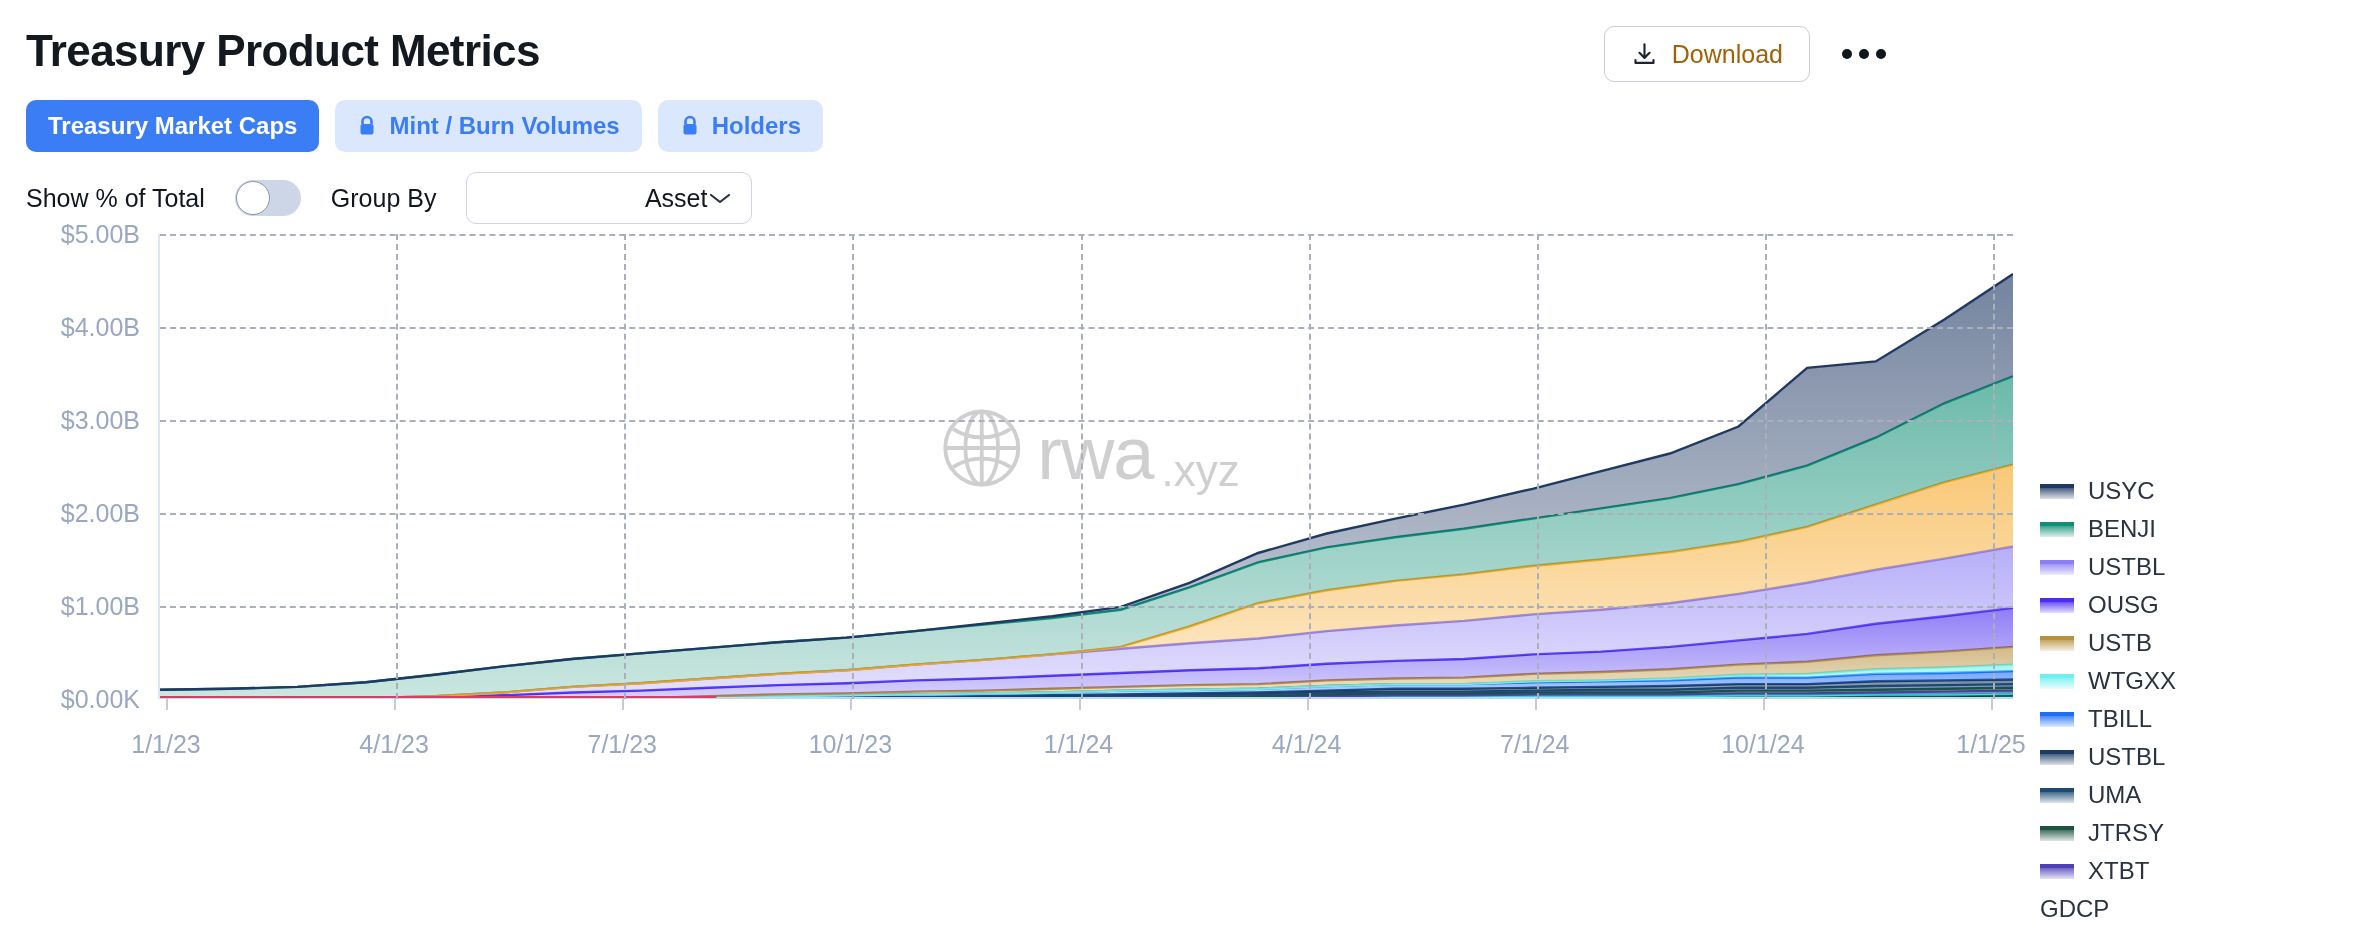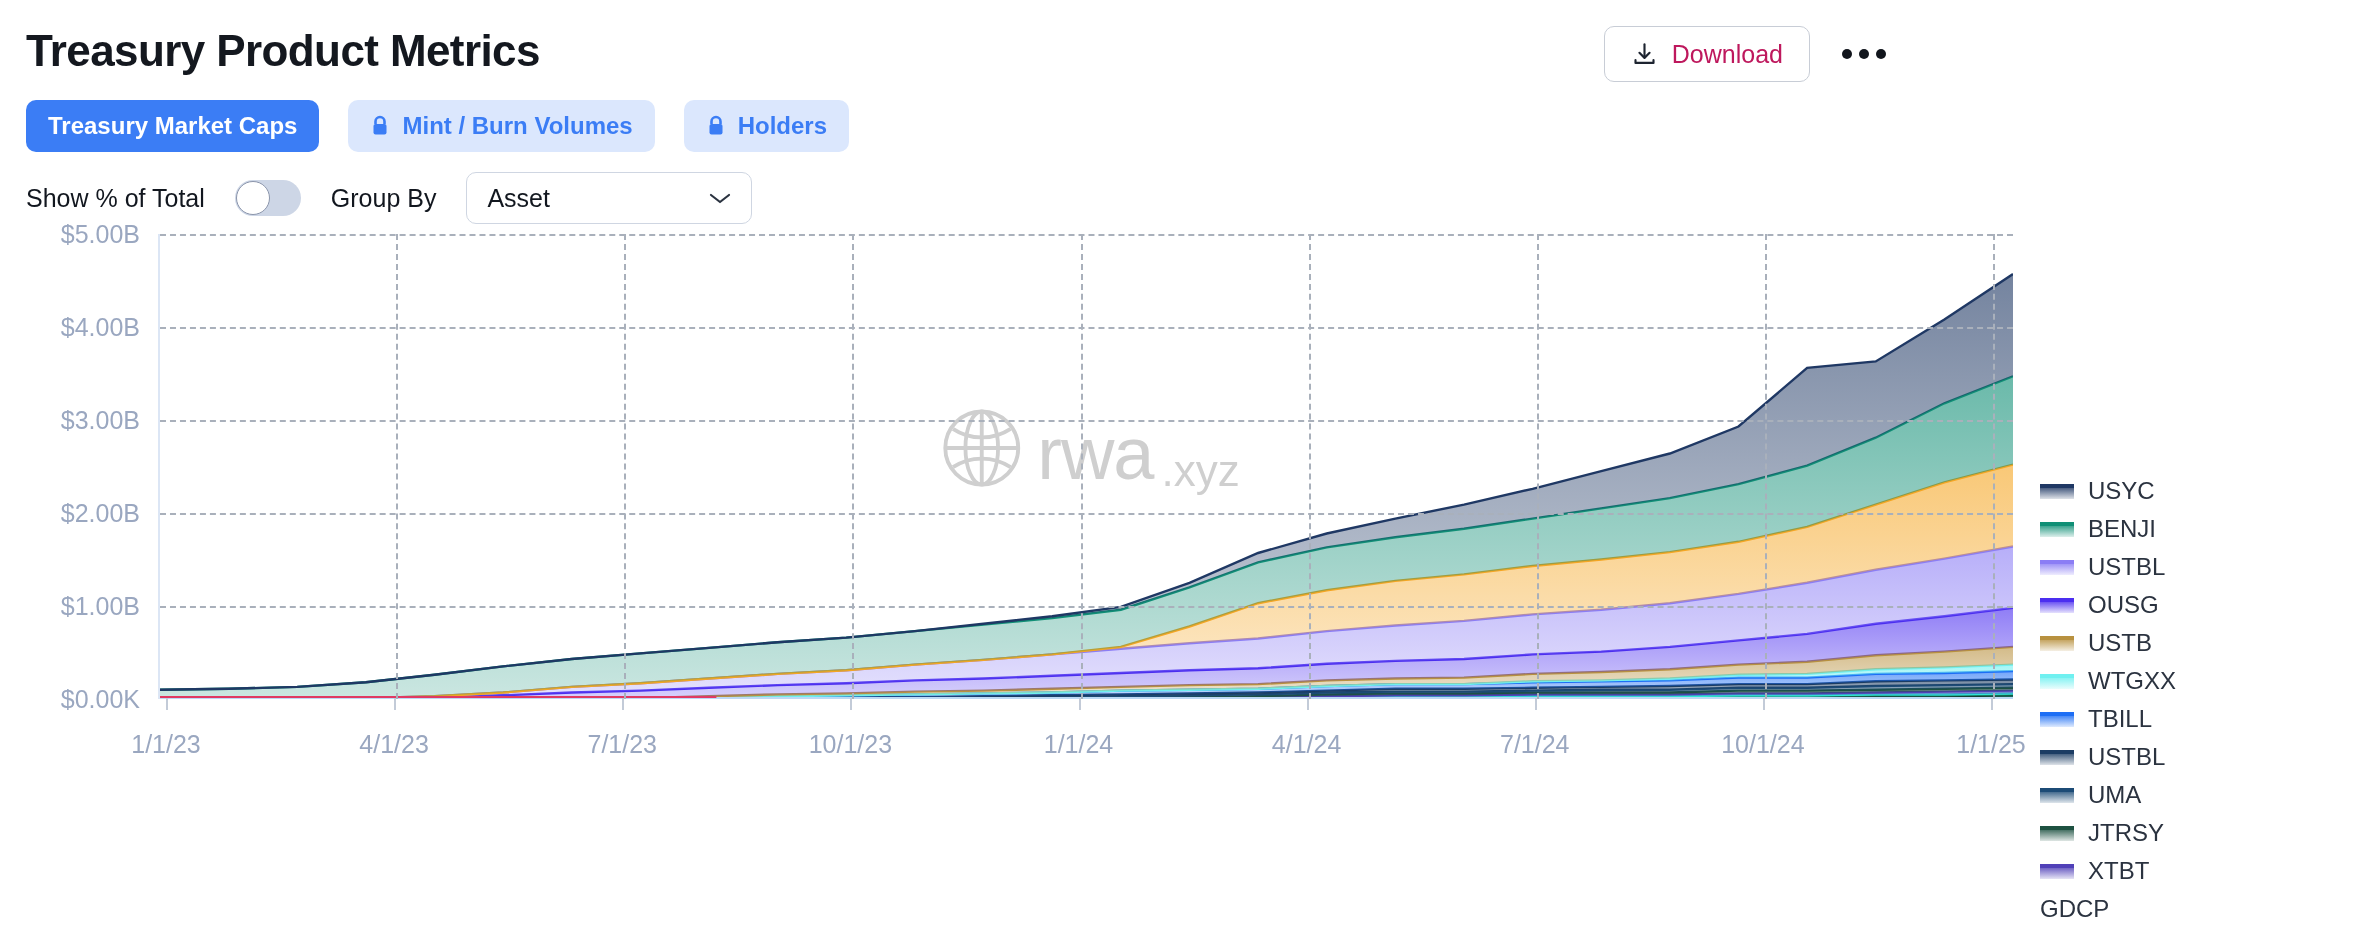--- a/index.html
+++ b/index.html
@@ -18,47 +18,47 @@
     font-size: 44px; font-weight: 700; color: #14181f; letter-spacing: -0.6px;
     white-space: nowrap;
   }
   .header-right { position: absolute; right: 28px; top: 26px; display: flex; align-items: center; gap: 26px; }
   .download-btn {
     display: flex; align-items: center; gap: 14px;
     height: 56px; padding: 0 26px;
     border: 1.6px solid #c8cdd6; border-radius: 10px;
     background: #fff; cursor: pointer;
   }
-  .download-btn .lbl { font-size: 25px; color: #be185d; font-weight: 400; white-space: nowrap; }
+  .download-btn .lbl { font-size: 25px; color: #a16207; font-weight: 400; white-space: nowrap; }
   .kebab { display: flex; align-items: center; gap: 7px; padding: 10px 6px; cursor: pointer; }
   .kebab i { width: 10px; height: 10px; border-radius: 50%; background: #11151c; display: block; }
 
   
-  .tabs { position: absolute; left: 26px; top: 100px; display: flex; gap: 29px; }
+  .tabs { position: absolute; left: 26px; top: 100px; display: flex; gap: 16px; }
   .tab {
     display: flex; align-items: center; gap: 12px;
     height: 52px; padding: 0 22px; border-radius: 10px;
     font-size: 24px; font-weight: 700; white-space: nowrap; cursor: pointer;
   }
   .tab.active { background: #3b7df5; color: #ffffff; }
   .tab.locked { background: #dbe7fd; color: #3b7df5; }
 
   
   .controls { position: absolute; left: 26px; top: 172px; display: flex; align-items: center; gap: 30px; }
   .ctl-label { font-size: 25px; color: #12171f; white-space: nowrap; }
   .toggle {
     width: 66px; height: 36px; border-radius: 18px; background: #cdd6e6;
     position: relative; cursor: pointer; flex: none;
   }
   .toggle .knob {
     position: absolute; left: 1px; top: 1px; width: 34px; height: 34px;
     border-radius: 50%; background: #fff; border: 1.6px solid #8b95ab;
   }
   .select {
-    display: flex; align-items: center; justify-content: space-between;
+    display: flex; align-items: center; justify-content: flex-end;
     width: 286px; height: 52px; padding: 0 18px 0 20px;
     border: 1.6px solid #cfd6e2; border-radius: 10px; background: #fff; cursor: pointer;
   }
   .select .val { font-size: 25px; color: #12171f; }
 
   
   .chart-wrap { position: absolute; left: 0px; top: 220px; width: 2364px; height: 716px; }
   .ylabels { position: absolute; left: 0; top: 0; width: 148px; height: 480px; }
   .ylabel {
     position: absolute; right: 8px; transform: translateY(-50%);

